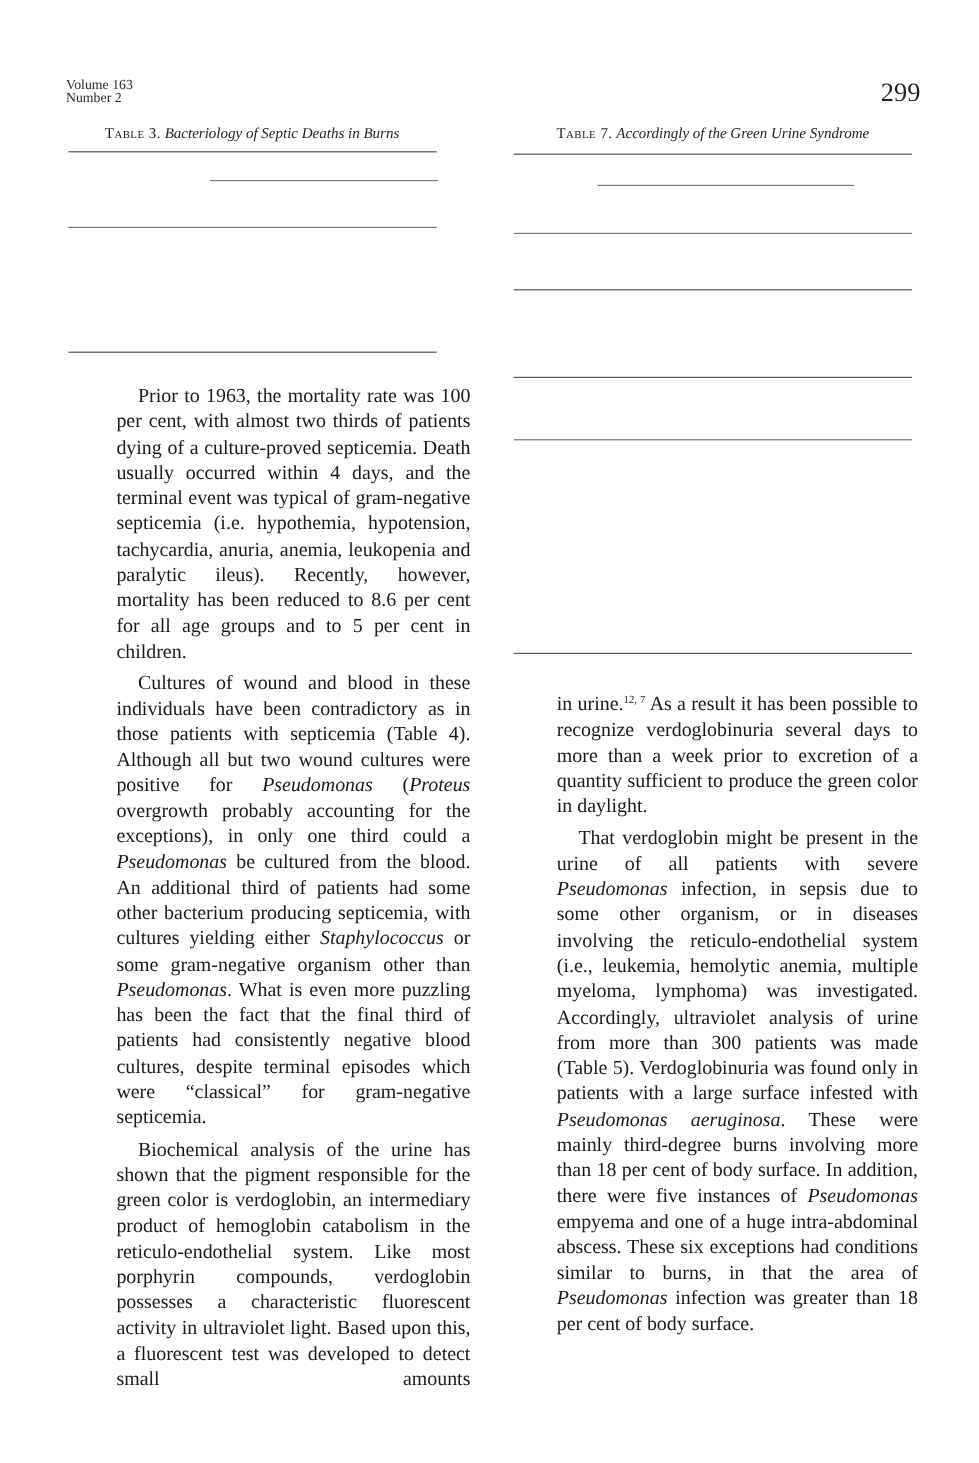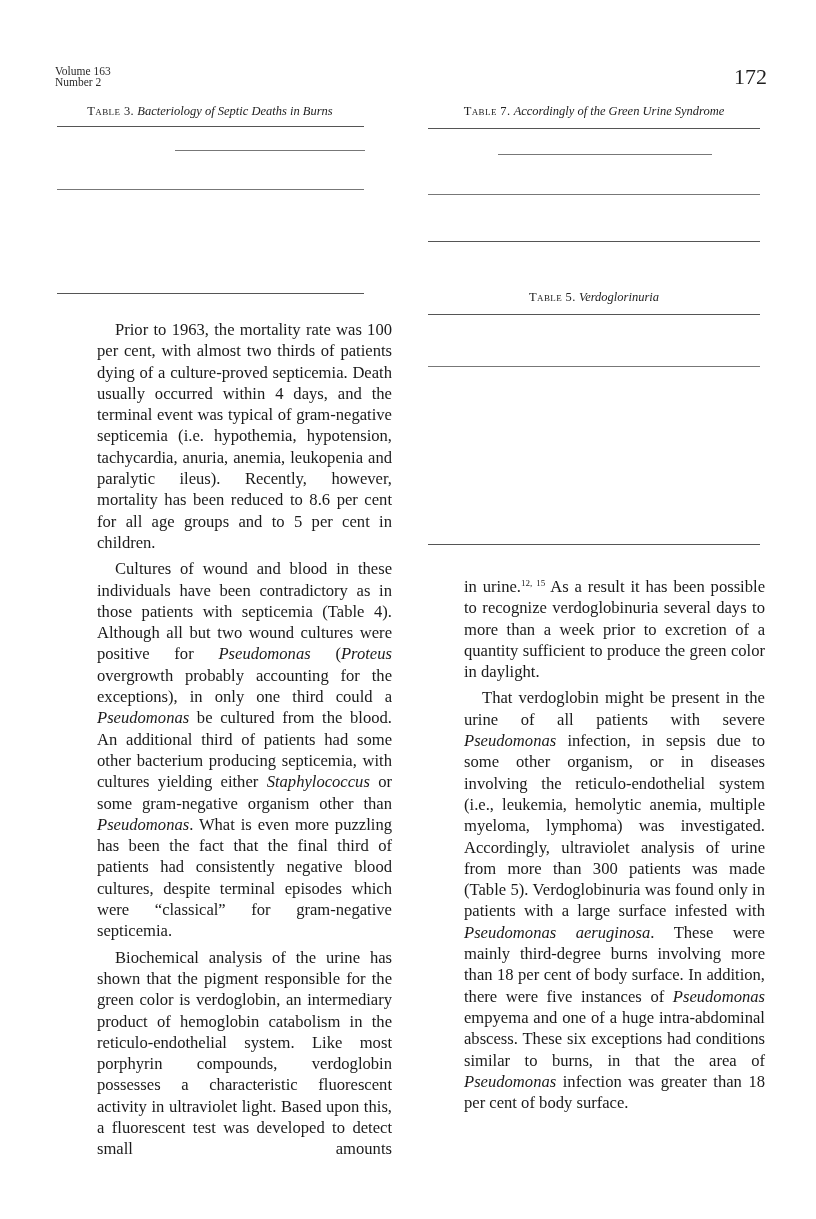--- a/index.html
+++ b/index.html
@@ -42,21 +42,21 @@
 </head>
 <body>
 
 <div class="page">
 
   <div class="run-head">
     <div class="vol">
       <div>Volume 163</div>
       <div>Number 2</div>
     </div>
-    <div class="pageno">172</div>
+    <div class="pageno">299</div>
   </div>
 
   <div class="tbl-title" style="left:57px; top:104px; width:306px;">
     <span class="sc">Table 3.</span>
     <i>Bacteriology of Septic Deaths in Burns</i>
   </div>
   <div class="rule" style="left:57px; top:126px; width:307px;"></div>
   <div class="tbl" id="t3" style="left:57px; top:126px; width:307px; height:170px;">
       <div class="cell ctr" style="left:118px;top:8px;width:200px;"></div>
       <div class="rule thin" style="left:118px;top:24px;width:190px;"></div>
@@ -128,24 +128,20 @@
       <div class="cell" style="left:4px;top:89px;"></div>
       <div class="cell rt" style="left:70px;top:89px;width:30px;"></div>
       <div class="cell " style="left:130px;top:89px;width:34px;text-align:right;"></div>
       <div class="cell rt" style="left:200px;top:89px;width:30px;"></div>
       <div class="cell rt" style="left:246px;top:89px;width:24px;"></div>
       <div class="cell rt" style="left:280px;top:89px;width:26px;"></div>
       <div class="rule" style="left:0px;top:113px;width:332px;"></div>
       <div class="cell" style="left:2px;top:123px;font-size:10.5px;"></div>
     </div>
 
-  <div class="tbl-title" style="left:428px; top:290px; width:332px;">
-    <span class="sc">Table 5.</span>
-    <i>Verdoglorinuria</i>
-  </div>
   <div class="rule" style="left:428px; top:314px; width:332px;"></div>
   <div class="tbl" id="t5" style="left:428px; top:314px; width:332px; height:240px;">
       <div class="cell ctr" style="left:180px;top:25px;width:60px;"></div>
       <div class="cell ctr" style="left:180px;top:36px;width:60px;"></div>
       <div class="cell ctr" style="left:240px;top:12px;width:70px;"></div>
       <div class="cell ctr" style="left:240px;top:23px;width:70px;"></div>
       <div class="cell ctr" style="left:240px;top:34px;width:70px;"></div>
       <div class="rule thin" style="left:0px;top:52px;width:332px;"></div>
       <div class="cell" style="left:0px;top:63px;font-size:10.5px;"></div>
       <div class="cell rt" style="left:190px;top:63px;width:36px;"></div>
@@ -183,16 +179,16 @@
       <div class="rule" style="left:0px;top:230px;width:332px;"></div>
     </div>
 
   <div class="col" style="left:58px; top:319px; width:334px;">
     <p>Prior to 1963, the mortality rate was 100 per cent, with almost two thirds of patients dying of a culture-proved septicemia. Death usually occurred within 4 days, and the terminal event was typical of gram-negative septicemia (i.e. hypothemia, hypotension, tachycardia, anuria, anemia, leukopenia and paralytic ileus). Recently, however, mortality has been reduced to 8.6 per cent for all age groups and to 5 per cent in children.</p>
     <p id="lp2"><span>Cultures of wound and blood in these individuals have been contradictory as in those patients with septicemia (Table 4). Although all but two wound cultures were positive for </span><i>Pseudomonas</i><span> (</span><i>Proteus</i><span> overgrowth probably accounting for the exceptions), in only one third could a </span><i>Pseudomonas</i><span> be cultured from the blood. An additional third of patients had some other bacterium producing septicemia, with cultures yielding either </span><i>Staphylococcus</i><span> or some gram-negative organism other than </span><i>Pseudomonas</i><span>. What is even more puzzling has been the fact that the final third of patients had consistently negative blood cultures, despite terminal episodes which were “classical” for gram-negative septicemia.</span></p>
     <p style="text-align-last: justify;">Biochemical analysis of the urine has shown that the pigment responsible for the green color is verdoglobin, an intermediary product of hemoglobin catabolism in the reticulo-endothelial system. Like most porphyrin compounds, verdoglobin possesses a characteristic fluorescent activity in ultraviolet light. Based upon this, a fluorescent test was developed to detect small amounts</p>
   </div>
 
   <div class="col" style="left:425px; top:576px; width:340px;">
-    <p id="rp1" class="noindent"><span>in urine.</span><sup>12, 15</sup><span> As a result it has been possible to recognize verdoglobinuria several days to more than a week prior to excretion of a quantity sufficient to produce the green color in daylight.</span></p>
+    <p id="rp1" class="noindent"><span>in urine.</span><sup>12, 7</sup><span> As a result it has been possible to recognize verdoglobinuria several days to more than a week prior to excretion of a quantity sufficient to produce the green color in daylight.</span></p>
     <p id="rp2"><span>That verdoglobin might be present in the urine of all patients with severe </span><i>Pseudomonas</i><span> infection, in sepsis due to some other organism, or in diseases involving the reticulo-endothelial system (i.e., leukemia, hemolytic anemia, multiple myeloma, lymphoma) was investigated. Accordingly, ultraviolet analysis of urine from more than 300 patients was made (Table 5). Verdoglobinuria was found only in patients with a large surface infested with </span><i>Pseudomonas aeruginosa</i><span>. These were mainly third-degree burns involving more than 18 per cent of body surface. In addition, there were five instances of </span><i>Pseudomonas</i><span> empyema and one of a huge intra-abdominal abscess. These six exceptions had conditions similar to burns, in that the area of </span><i>Pseudomonas</i><span> infection was greater than 18 per cent of body surface.</span></p>
   </div>
 </div>
 
 </body></html>

